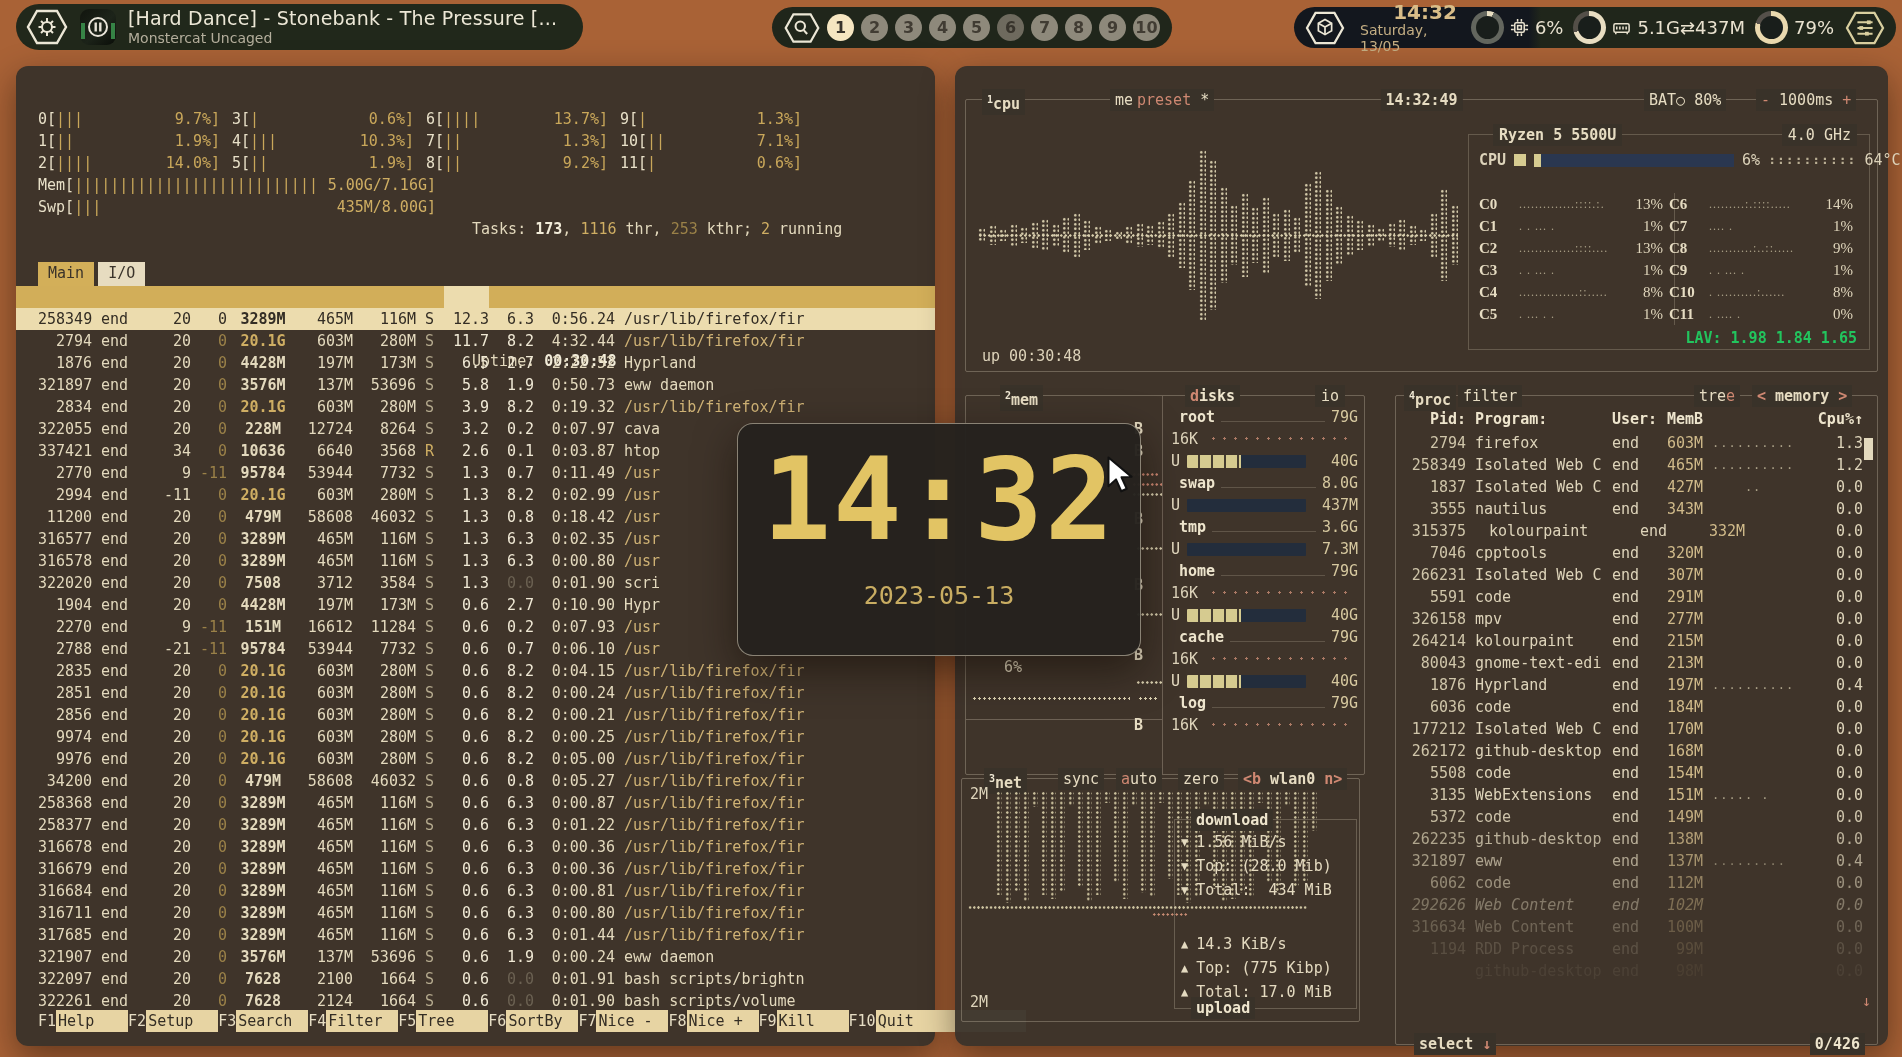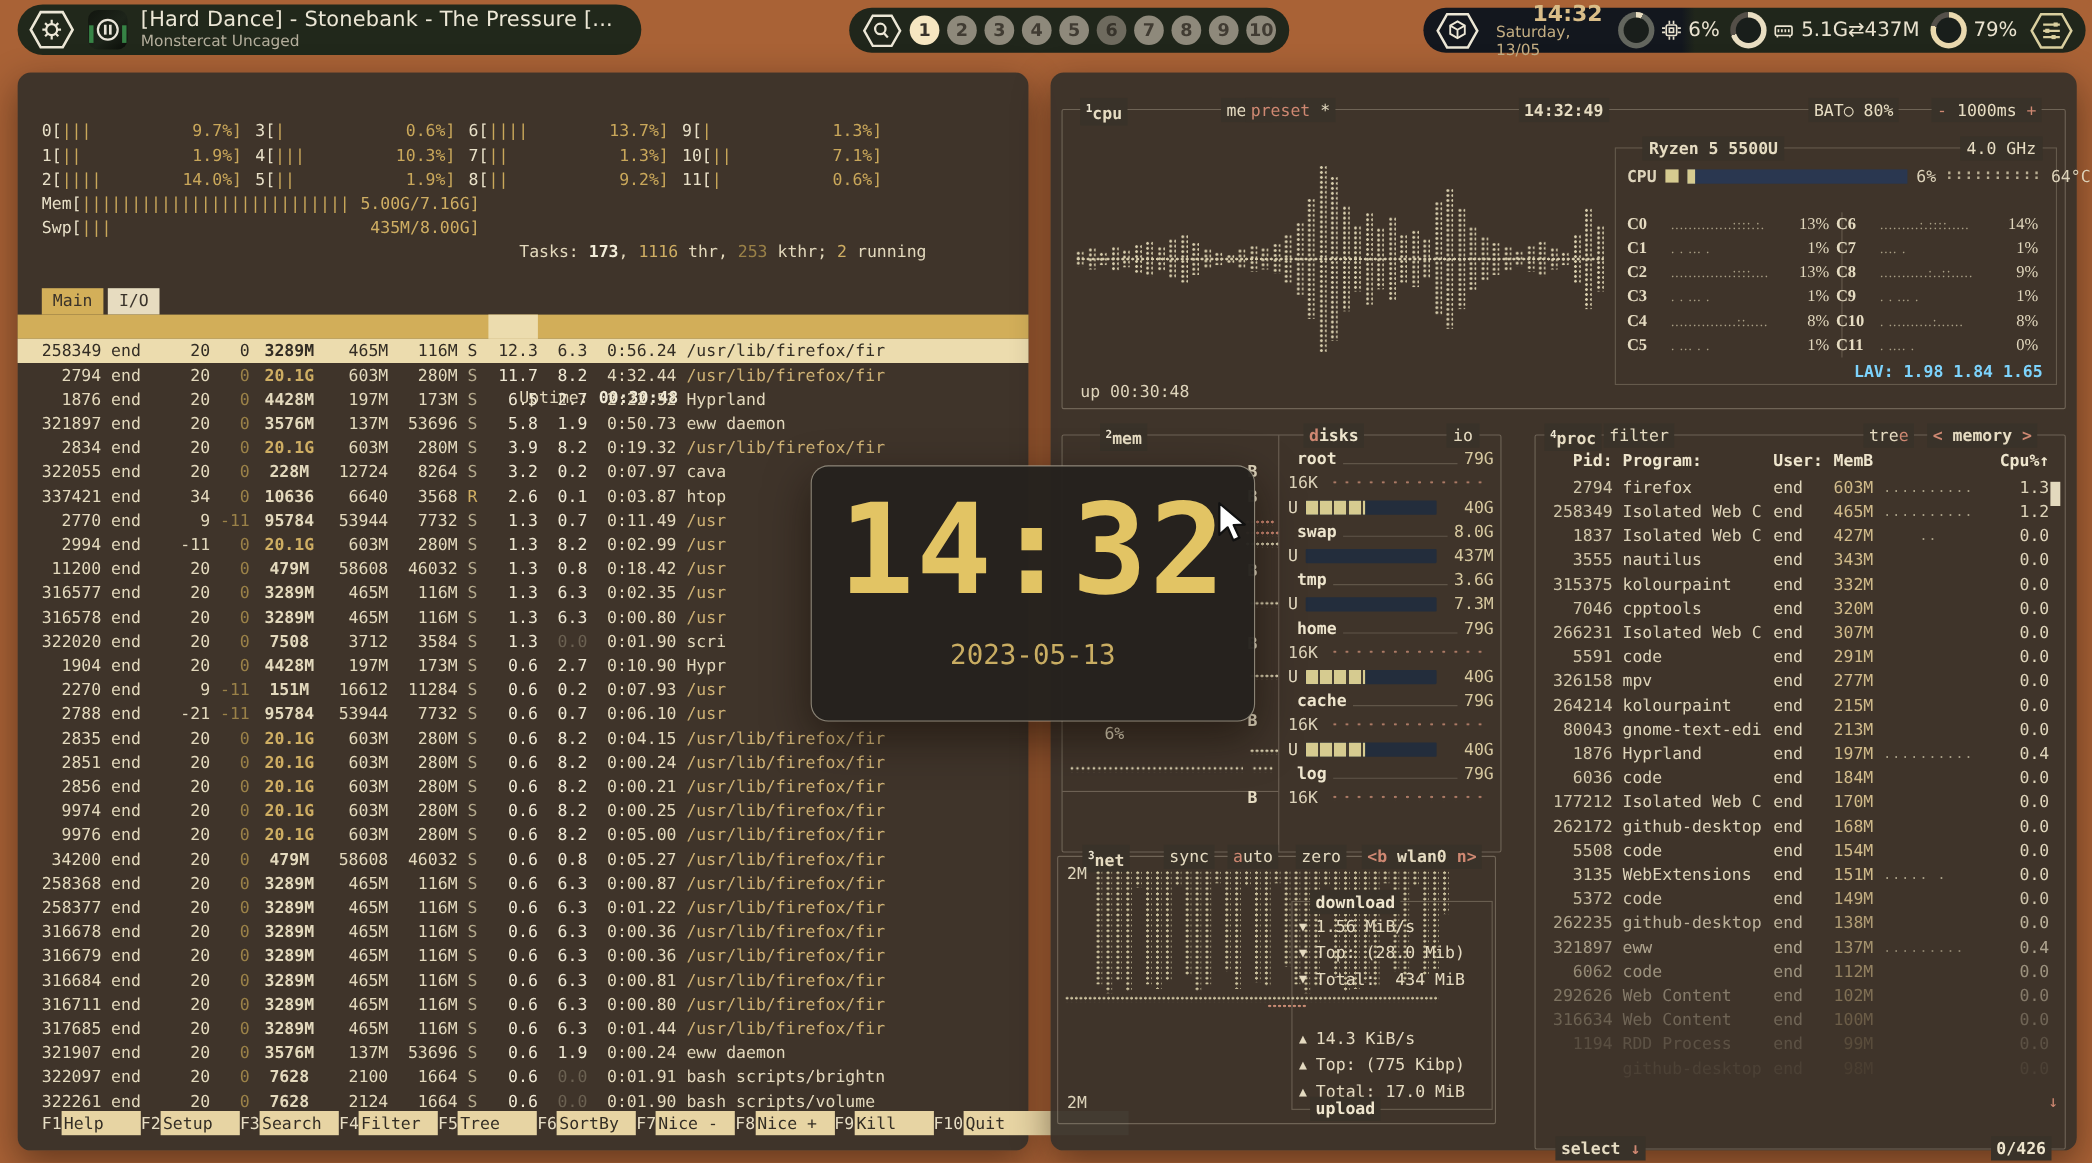--- a/index.html
+++ b/index.html
@@ -117,21 +117,21 @@
   #cpubar { width:200px; height:13px; background:#2a3750; position:relative; flex:none; }
   #cpubar::before { content:""; position:absolute; left:0; top:0; bottom:0; width:7px; background:#d6cb90; }
   .cdots { color:#b9ae93; letter-spacing:1px; font-size:13px; }
   #cores { position:absolute; left:10px; top:58px; display:grid; grid-template-rows:repeat(6,22px);
     grid-auto-flow:column; grid-auto-columns:190px; font-family:Liberation Serif, serif; }
   .core { display:flex; width:184px; }
   .core .cl { width:40px; color:#e6dcc2; font-weight:bold; }
   .core .cd { flex:1; overflow:hidden; color:#a99f86; font-size:12px; letter-spacing:1px; line-height:22px; }
   .core .cp { width:40px; text-align:right; color:#e0d6bc; }
   #core-div { position:absolute; left:205px; top:58px; height:132px; width:1px; background:rgba(214,203,181,.25); }
-  #lav { position:absolute; right:12px; top:192px; font-family:"DejaVu Sans Mono",monospace; color:#7dd3fc; font-weight:bold; }
+  #lav { position:absolute; right:12px; top:192px; font-family:"DejaVu Sans Mono",monospace; color:#22c55e; font-weight:bold; }
   #up-label { position:absolute; left:16px; bottom:4px; font-family:"DejaVu Sans Mono",monospace; color:#ddd3ba; }
 
   #mem-box { left:10px; top:329px; width:400px; height:380px; }
   #mem-left-border { position:absolute; left:0; top:323px; width:196px; height:1px; background:rgba(214,203,181,.3); }
   .edgeB { position:absolute; left:168px; color:#e6dcc2; font-family:"DejaVu Sans Mono",monospace; font-weight:bold; }
   .edotted { position:absolute; height:6px; width:26px;
     background-image:radial-gradient(circle,#cf8872 1.1px,transparent 1.4px); background-size:4.5px 5px; }
   .edotted.cream { background-image:radial-gradient(circle,#d9cfae 1.1px,transparent 1.4px); }
   #mem-pct { position:absolute; left:38px; top:260px; font-family:"DejaVu Sans Mono",monospace; color:#e0d6bc; }
   #mem-dotrow { position:absolute; left:6px; top:300px; width:158px; height:6px;
@@ -802,38 +802,38 @@
         <span class="p-dots"></span>
         <span class="p-cpu">Cpu%</span>
         <span> ↑</span>
       </div>
       <div id="proc-rows">
 
       <div class="prow" style="opacity: 1;"><span class="p-pid">2794</span><span class="p-prog">firefox</span><span class="p-user">end</span><span class="p-mem">603M</span><span class="p-dots">..........</span><span class="p-cpu">1.3</span></div>
           <div class="prow" style="opacity: 1;"><span class="p-pid">258349</span><span class="p-prog">Isolated Web C</span><span class="p-user">end</span><span class="p-mem">465M</span><span class="p-dots">..........</span><span class="p-cpu">1.2</span></div>
           <div class="prow" style="opacity: 1;"><span class="p-pid">1837</span><span class="p-prog">Isolated Web C</span><span class="p-user">end</span><span class="p-mem">427M</span><span class="p-dots">    ..</span><span class="p-cpu">0.0</span></div>
           <div class="prow" style="opacity: 1;"><span class="p-pid">3555</span><span class="p-prog">nautilus</span><span class="p-user">end</span><span class="p-mem">343M</span><span class="p-dots"></span><span class="p-cpu">0.0</span></div>
-          <div class="prow" style="opacity: 1;"><span class="p-pid">315375</span><span class="p-prog">kolourpaint</span><span class="p-user">end</span><span class="p-mem">332M</span><span class="p-dots"></span><span class="p-cpu">0.0</span></div>
+          <div class="prow" style="opacity: 1; gap: 14px;"><span class="p-pid">315375</span><span class="p-prog">kolourpaint</span><span class="p-user">end</span><span class="p-mem">332M</span><span class="p-dots"></span><span class="p-cpu">0.0</span></div>
           <div class="prow" style="opacity: 1;"><span class="p-pid">7046</span><span class="p-prog">cpptools</span><span class="p-user">end</span><span class="p-mem">320M</span><span class="p-dots"></span><span class="p-cpu">0.0</span></div>
           <div class="prow" style="opacity: 1;"><span class="p-pid">266231</span><span class="p-prog">Isolated Web C</span><span class="p-user">end</span><span class="p-mem">307M</span><span class="p-dots"></span><span class="p-cpu">0.0</span></div>
           <div class="prow" style="opacity: 1;"><span class="p-pid">5591</span><span class="p-prog">code</span><span class="p-user">end</span><span class="p-mem">291M</span><span class="p-dots"></span><span class="p-cpu">0.0</span></div>
           <div class="prow" style="opacity: 1;"><span class="p-pid">326158</span><span class="p-prog">mpv</span><span class="p-user">end</span><span class="p-mem">277M</span><span class="p-dots"></span><span class="p-cpu">0.0</span></div>
           <div class="prow" style="opacity: 1;"><span class="p-pid">264214</span><span class="p-prog">kolourpaint</span><span class="p-user">end</span><span class="p-mem">215M</span><span class="p-dots"></span><span class="p-cpu">0.0</span></div>
           <div class="prow" style="opacity: 1;"><span class="p-pid">80043</span><span class="p-prog">gnome-text-edi</span><span class="p-user">end</span><span class="p-mem">213M</span><span class="p-dots"></span><span class="p-cpu">0.0</span></div>
           <div class="prow" style="opacity: 1;"><span class="p-pid">1876</span><span class="p-prog">Hyprland</span><span class="p-user">end</span><span class="p-mem">197M</span><span class="p-dots">..........</span><span class="p-cpu">0.4</span></div>
           <div class="prow" style="opacity: 1;"><span class="p-pid">6036</span><span class="p-prog">code</span><span class="p-user">end</span><span class="p-mem">184M</span><span class="p-dots"></span><span class="p-cpu">0.0</span></div>
           <div class="prow" style="opacity: 1;"><span class="p-pid">177212</span><span class="p-prog">Isolated Web C</span><span class="p-user">end</span><span class="p-mem">170M</span><span class="p-dots"></span><span class="p-cpu">0.0</span></div>
           <div class="prow" style="opacity: 1;"><span class="p-pid">262172</span><span class="p-prog">github-desktop</span><span class="p-user">end</span><span class="p-mem">168M</span><span class="p-dots"></span><span class="p-cpu">0.0</span></div>
           <div class="prow" style="opacity: 1;"><span class="p-pid">5508</span><span class="p-prog">code</span><span class="p-user">end</span><span class="p-mem">154M</span><span class="p-dots"></span><span class="p-cpu">0.0</span></div>
           <div class="prow" style="opacity: 1;"><span class="p-pid">3135</span><span class="p-prog">WebExtensions</span><span class="p-user">end</span><span class="p-mem">151M</span><span class="p-dots">..... .</span><span class="p-cpu">0.0</span></div>
           <div class="prow" style="opacity: 0.9;"><span class="p-pid">5372</span><span class="p-prog">code</span><span class="p-user">end</span><span class="p-mem">149M</span><span class="p-dots"></span><span class="p-cpu">0.0</span></div>
           <div class="prow" style="opacity: 0.78;"><span class="p-pid">262235</span><span class="p-prog">github-desktop</span><span class="p-user">end</span><span class="p-mem">138M</span><span class="p-dots"></span><span class="p-cpu">0.0</span></div>
           <div class="prow" style="opacity: 0.7;"><span class="p-pid">321897</span><span class="p-prog">eww</span><span class="p-user">end</span><span class="p-mem">137M</span><span class="p-dots">.........</span><span class="p-cpu">0.4</span></div>
           <div class="prow" style="opacity: 0.58;"><span class="p-pid">6062</span><span class="p-prog">code</span><span class="p-user">end</span><span class="p-mem">112M</span><span class="p-dots"></span><span class="p-cpu">0.0</span></div>
-          <div class="prow" style="opacity: 0.44;"><span class="p-pid">292626</span><span class="p-prog">Web Content</span><span class="p-user">end</span><span class="p-mem">102M</span><span class="p-dots"></span><span class="p-cpu">0.0</span></div>
+          <div class="prow" style="opacity: 0.44; font-style: italic;"><span class="p-pid">292626</span><span class="p-prog">Web Content</span><span class="p-user">end</span><span class="p-mem">102M</span><span class="p-dots"></span><span class="p-cpu">0.0</span></div>
           <div class="prow" style="opacity: 0.3;"><span class="p-pid">316634</span><span class="p-prog">Web Content</span><span class="p-user">end</span><span class="p-mem">100M</span><span class="p-dots"></span><span class="p-cpu">0.0</span></div>
           <div class="prow" style="opacity: 0.18;"><span class="p-pid">1194</span><span class="p-prog">RDD Process</span><span class="p-user">end</span><span class="p-mem">99M</span><span class="p-dots"></span><span class="p-cpu">0.0</span></div>
           <div class="prow" style="opacity: 0.08;"><span class="p-pid"></span><span class="p-prog">github-desktop</span><span class="p-user">end</span><span class="p-mem">98M</span><span class="p-dots"></span><span class="p-cpu">0.0</span></div>
         </div>
       <div id="proc-thumb"></div>
       <span id="proc-darr">↓</span>
       <span id="proc-select"><span>select </span><span class="accent">↓</span></span>
       <span id="proc-count">0/426</span>
     </div>
   </section>

